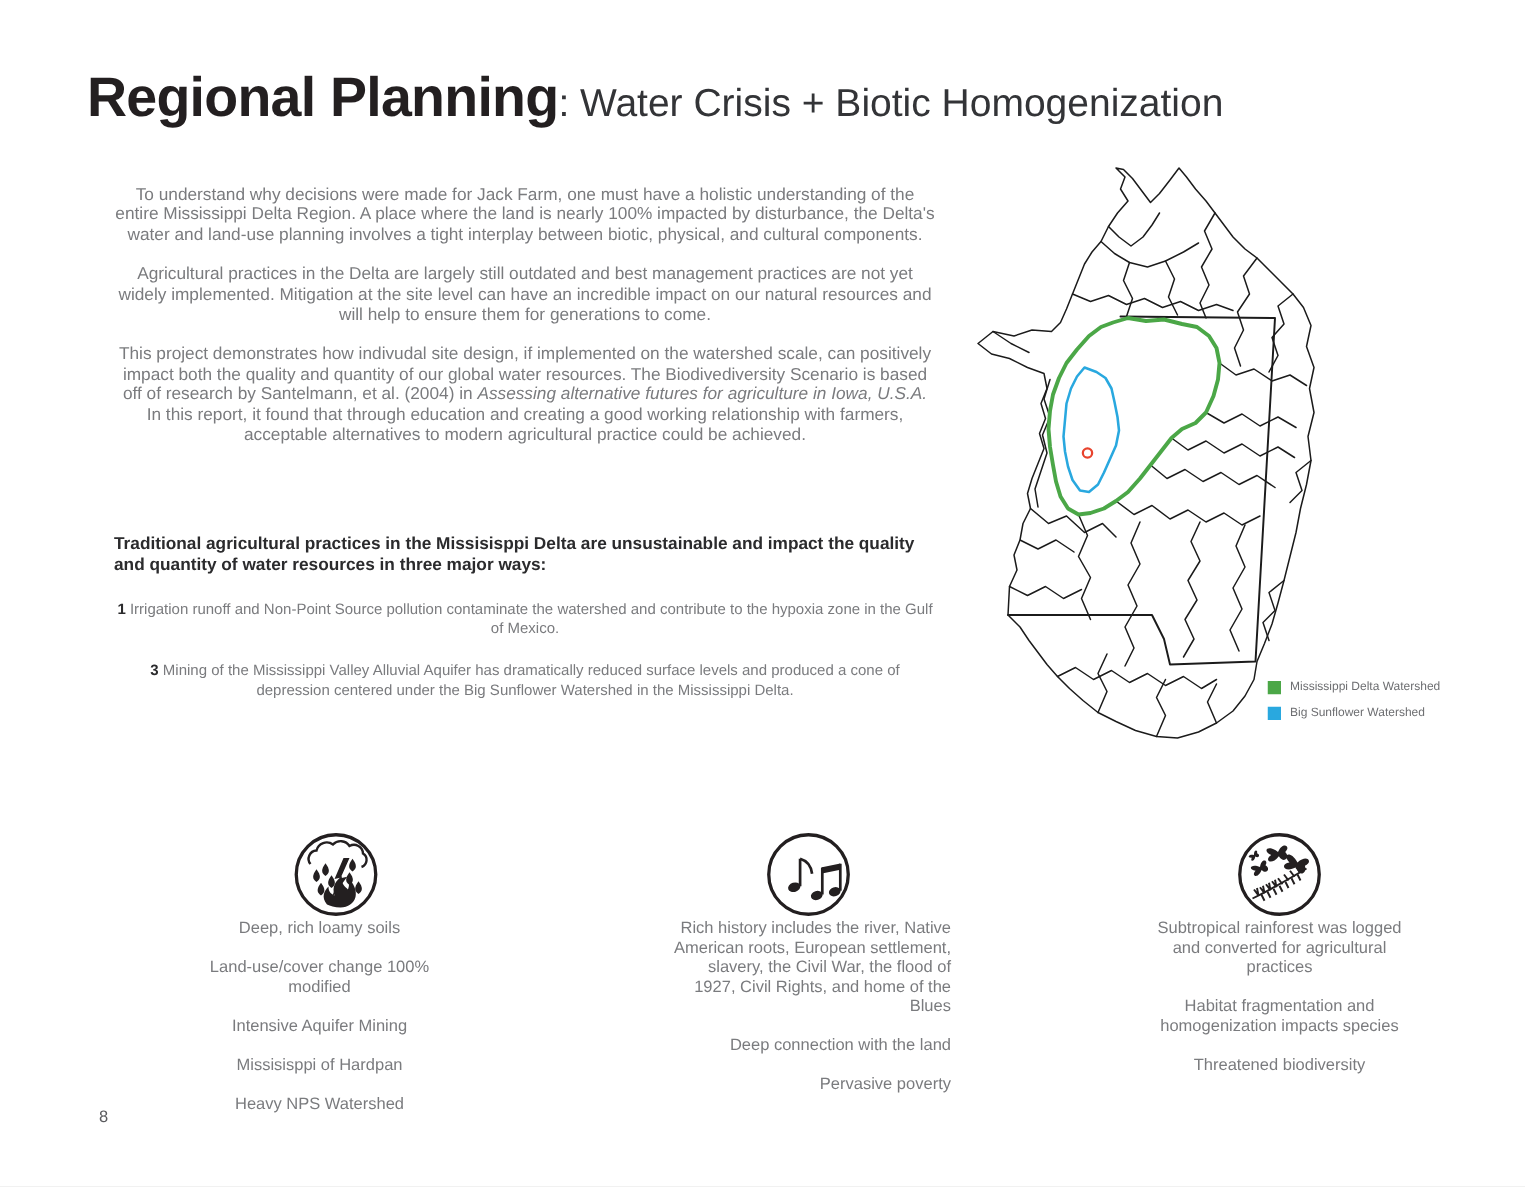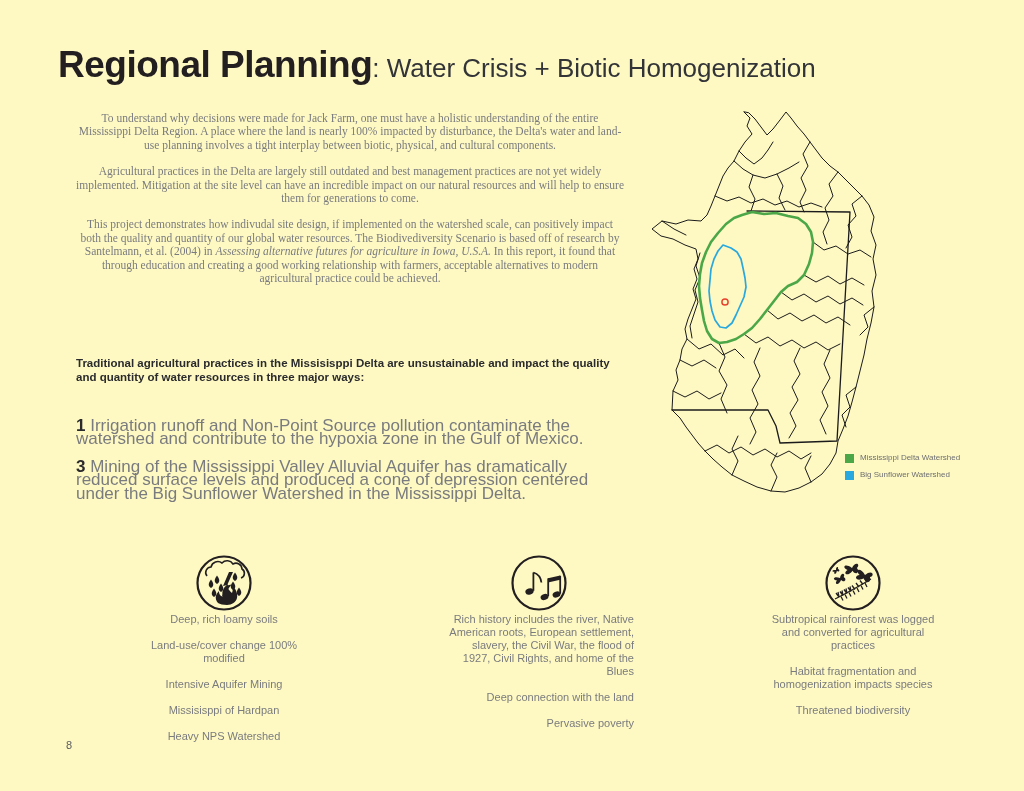--- a/index.html
+++ b/index.html
@@ -1,58 +1,58 @@
 <!DOCTYPE html>
 <html><head>
 <meta charset="utf-8">
 <style>
   html,body { margin:0; padding:0; background:#e8e8e8; }
   .page {
     position:relative; width:1024px; height:791px; margin:0 auto;
-    background:#fef9c3; overflow:hidden;
+    background:#ffffff; overflow:hidden;
     font-family:"Liberation Sans", sans-serif;
     color:#77787a;
   }
   
   .title { position:absolute; left:58px; top:46px; margin:0; white-space:nowrap; line-height:1; }
   .title-main { font-size:37px; font-weight:bold; color:#231f20; letter-spacing:-0.5px; }
   .title-sub  { font-size:26px; font-weight:400; color:#333437; }
 
   
   .intro { position:absolute; left:76px; top:112px; width:548px; text-align:center;
            font-size:11.5px; line-height:13.4px; color:#7a7b7e; }
-  .intro p { margin:0 0 13px 0;font-family:Liberation Serif, serif; }
+  .intro p { margin:12px 0 13px 0; }
   .em { font-style:italic; }
 
   
   .problem-heading { position:absolute; left:76px; top:357px; width:548px; margin:0;
            text-align:left; font-size:11.5px; line-height:13.5px; font-weight:bold; color:#2b2b2d; }
-  .problem-items { position:absolute; left:76px; top:419px; width:548px; text-align:left;
-           font-size:17px; line-height:13.4px; color:#7a7b7e; }
+  .problem-items { position:absolute; left:76px; top:400px; width:548px; text-align:center;
+           font-size:10px; line-height:13.4px; color:#7a7b7e; }
   .problem-items p { margin:0 0 14px 0; }
   .problem-items b { color:#2b2b2d; }
 
   
   .map-svg { position:absolute; left:640px; top:108px; }
   .map-svg path { fill:none; stroke-linejoin:round; stroke-linecap:round; }
 
   
   .legend { position:absolute; left:845px; top:453px; font-size:8px; line-height:10px; color:#6d6e71; }
   .legend-row { display:flex; gap:6px; margin-bottom:7px; align-items:flex-end; }
   .legend-swatch { flex:0 0 auto; margin-top:0.5px; }
   .legend-label { white-space:pre-line; }
 
   
   .circle-icon { position:absolute; }
   .circle-icon path, .circle-icon circle, .circle-icon ellipse { }
 
   
   .col { position:absolute; top:613px; text-align:center; font-size:11px; line-height:13px; color:#7a7b7e; }
   .col p { margin:0 0 13px 0; }
-  .col-1 { left:136px; width:176px; }
+  .col-1 { left:125px; width:176px; }
   .col-2 { left:444px; width:190px;text-align:right; }
   .col-3 { left:764px; width:178px; }
 
   .page-number { position:absolute; left:66px; top:739px; font-size:11px; color:#5a5b5e; }
 </style>
 </head>
 <body>
 
 <div class="page">
 

